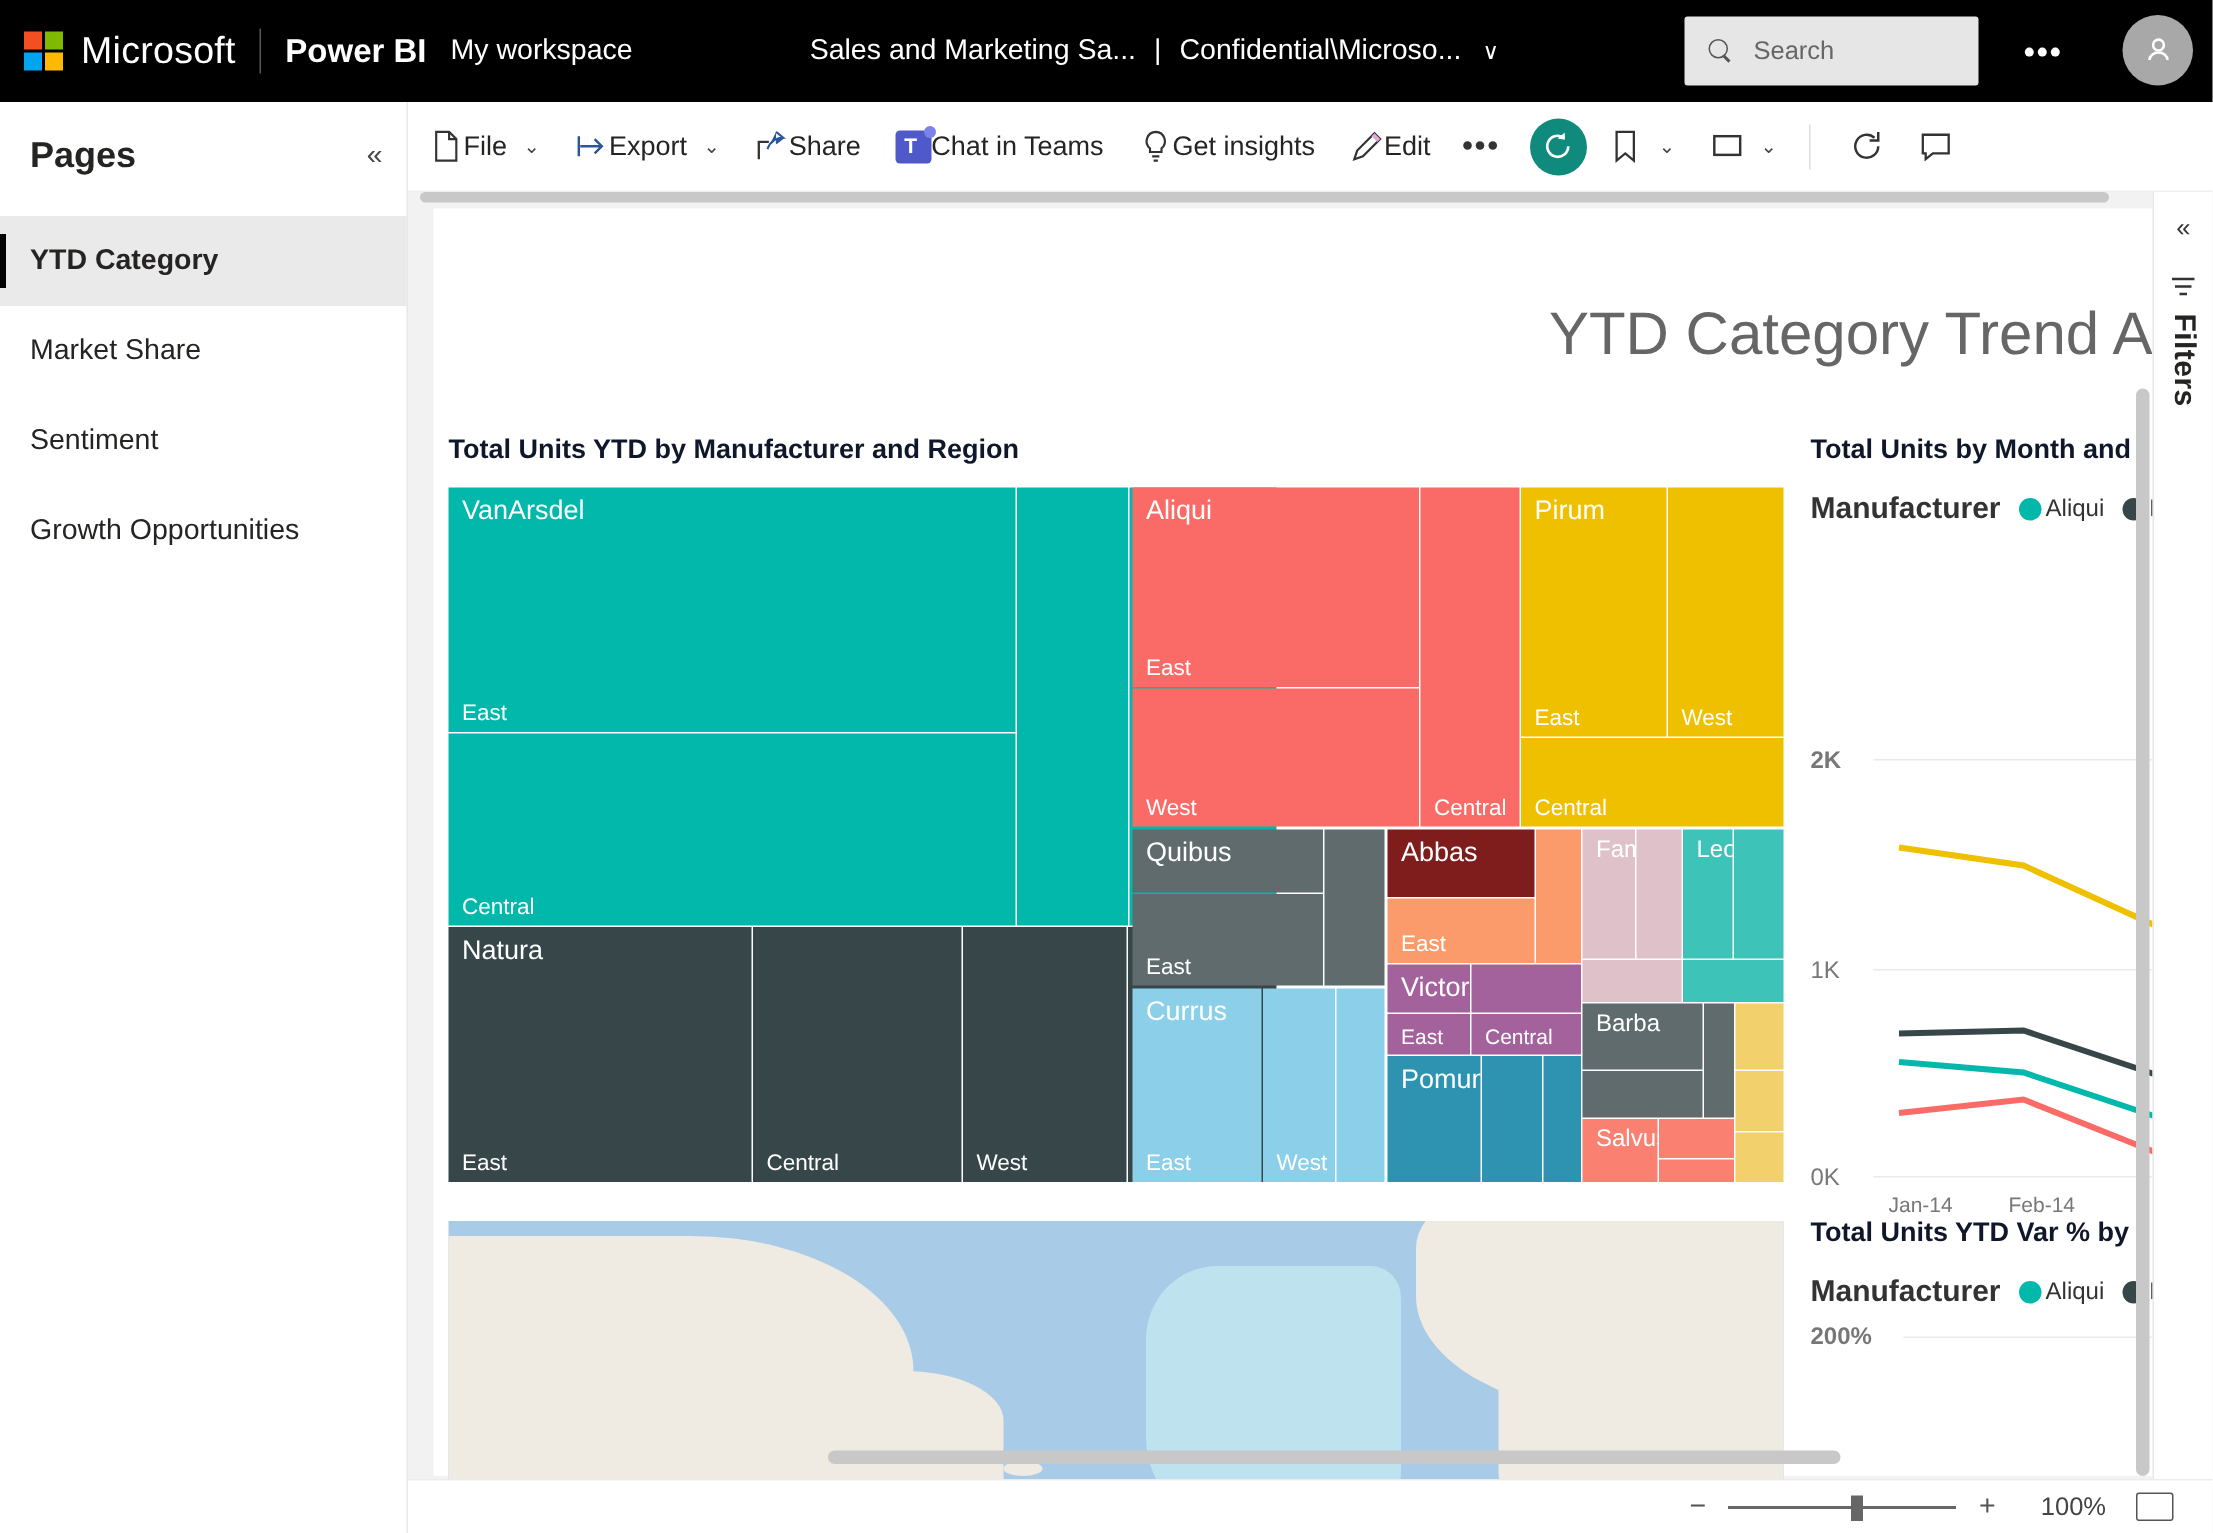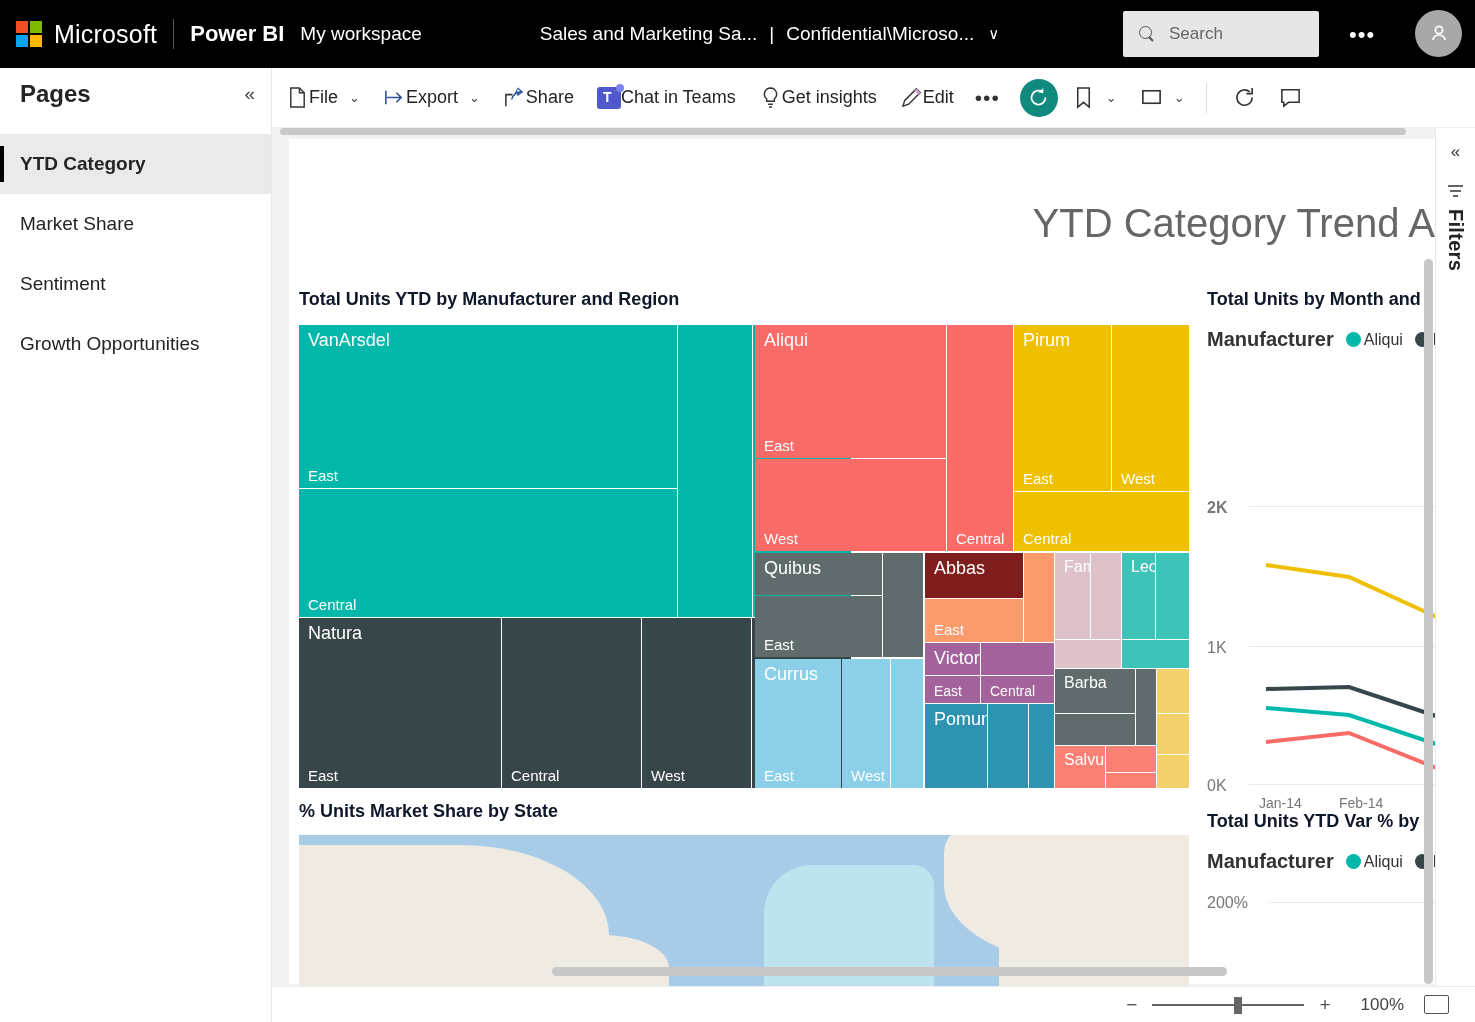--- a/index.html
+++ b/index.html
@@ -56,21 +56,21 @@
   .avatar svg { width:24px; height:24px; }
 
   
   .pagespane {
     position:absolute; top:68px; left:0;
     width:272px; height:954px;
     background:#ffffff; border-right:1px solid #e8e8e8;
   }
   .pages-head {
     display:flex; align-items:center; justify-content:space-between;
-    padding:12px 16px 0 20px;
+    padding:22px 16px 0 20px;
     gap:20px;
   }
   .pages-title { font-size:24px; color:#252423; font-weight:600; }
   .collapse-ico { color:#444; font-size:19px; cursor:pointer; }
   .page-item {
     height:60px; display:flex; align-items:center;
     padding-left:20px; font-size:19px; color:#252423;
     position:relative; cursor:pointer;
   }
   .page-item.active { background:#eaeaea; font-weight:600; }
@@ -503,21 +503,20 @@
         <div class="tm" style="left:807px;top:448px;width:50px;height:15px;background:#FA8072;"></div>
 
         <div class="tm" style="left:858px;top:344px;width:32px;height:44px;background:#F2D06B;"></div>
         <div class="tm" style="left:858px;top:389px;width:32px;height:40px;background:#F2D06B;"></div>
         <div class="tm" style="left:858px;top:430px;width:32px;height:33px;background:#F2D06B;"></div>
 
       </div>
     </div>
 
     <div class="map-block">
-      <div class="vis-title">% Units Market Share by State</div>
       <div class="mapvis">
         <div class="land" style="left:-20px;top:10px;width:330px;height:200px;border-radius:0 45% 35% 0;"></div>
         <div class="land" style="left:150px;top:100px;width:220px;height:110px;border-radius:40% 30% 10% 20%;"></div>
         <div class="land" style="left:645px;top:-30px;width:290px;height:160px;border-radius:30% 0 40% 50%;"></div>
         <div class="land" style="left:700px;top:70px;width:260px;height:150px;border-radius:25% 10% 0 35%;"></div>
         <div style="position:absolute;left:465px;top:30px;width:170px;height:175px;background:#BFE3EE;border-radius:28% 12% 22% 35%;"></div>
         <div class="land" style="left:188px;top:18px;width:40px;height:16px;border-radius:50%;"></div>
         <div class="land" style="left:370px;top:160px;width:26px;height:10px;border-radius:50%;"></div>
       </div>
     </div>
@@ -561,21 +560,21 @@
         <span class="lg-t">Manufacturer</span>
         <span class="lg-i">
           <span class="lg-dot" style="background:#01B8AA;"></span>
           <span class="lg-nm">Aliqui</span>
         </span>
         <span class="lg-i">
           <span class="lg-dot" style="background:#374649;"></span>
           <span class="lg-nm">N</span>
         </span>
       </div>
-      <div style="position:relative;width:230px;height:60px;margin-top:17px;">
+      <div style="position:relative;width:230px;height:60px;margin-top:6px;font-weight:bold;">
         <span class="yl" style="top:4px;">200%</span>
         <span class="gl" style="top:12px;left:62px;width:170px;"></span>
       </div>
     </div>
 
   </div>
 
   <div class="vscroll"></div>
   <div class="hscroll-bottom"></div>
 </div>

